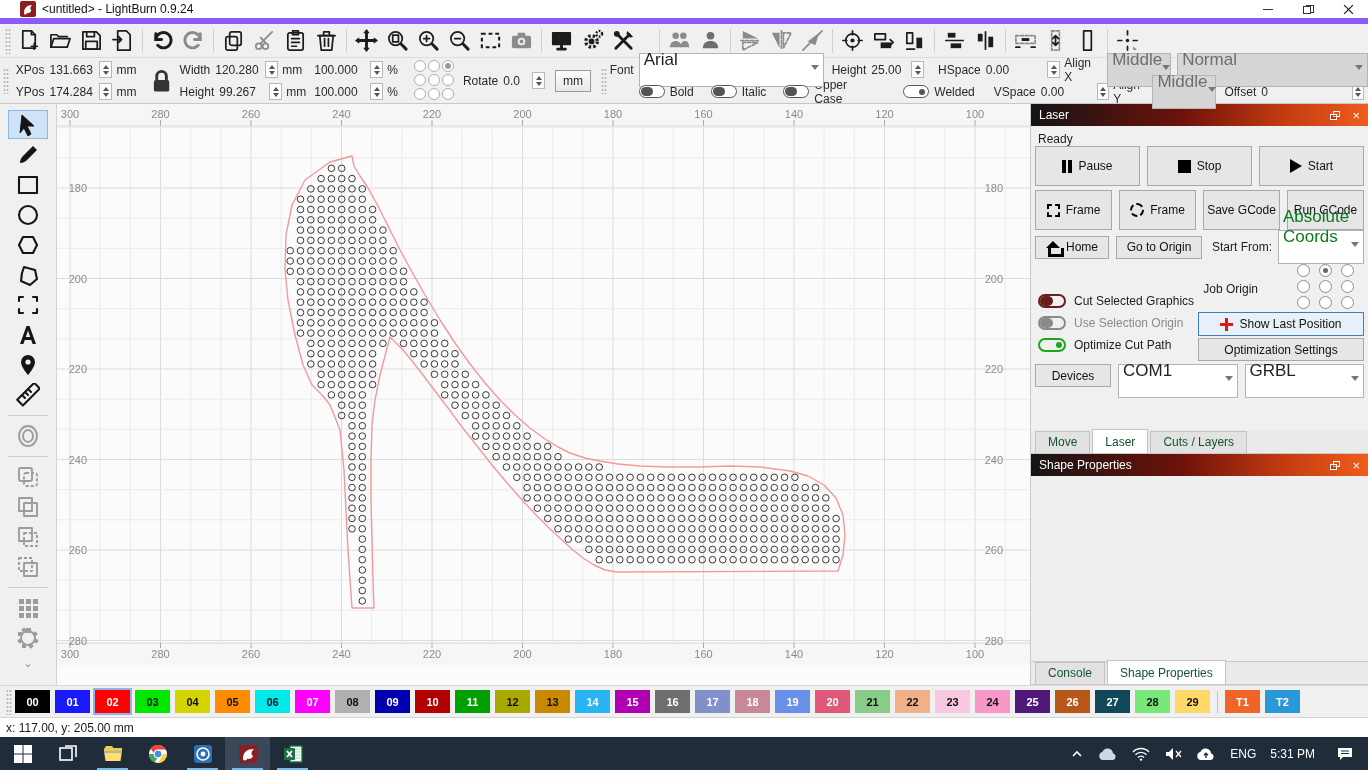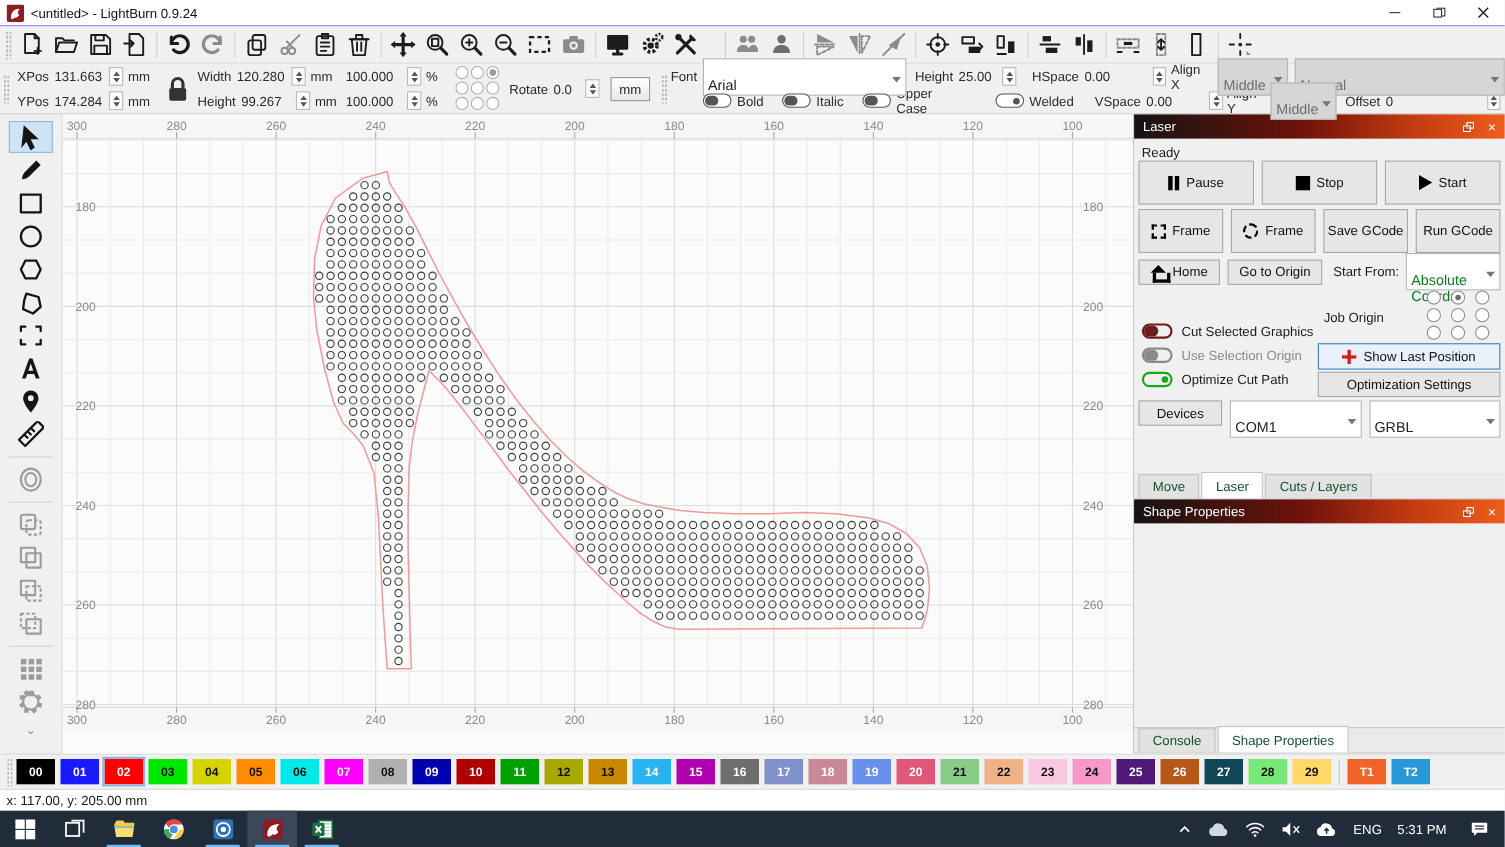--- a/index.html
+++ b/index.html
@@ -1,20 +1,20 @@
 <!DOCTYPE html>
 <html><head>
 <meta charset="utf-8">
 <style>
   * { margin:0; padding:0; box-sizing:border-box; }
   html,body { width:1368px; height:770px; overflow:hidden; font-family:"Liberation Sans",sans-serif; background:#f0f0f0; }
   .app { width:1368px; height:770px; display:flex; flex-direction:column; }
 
   
-  .titlebar { height:24px; background:#fff; display:flex; align-items:center; padding-left:6px; border-bottom:1px solid #8b5cf6; }
+  .titlebar { height:24px; background:#fff; display:flex; align-items:center; padding-left:20px; border-bottom:6px solid #8b5cf6; }
   .appicon { width:16px; height:16px; margin-right:6px; }
   .title { font-size:12px; color:#111; flex:1; }
   .wctl { display:flex; height:24px; }
   .wbtn { width:40px; height:24px; display:flex; align-items:center; justify-content:center; }
   .minbar { width:10px; height:1px; background:#333; }
   .maxbox2 { position:relative; width:11px; height:9px; }
   .maxbox2 .b1{ position:absolute; right:0; top:0; width:8px; height:8px; border:1px solid #333;}
   .maxbox2 .b2{ position:absolute; left:0; bottom:0; width:8px; height:8px; border:1px solid #333; background:#fff;}
 
   
@@ -42,21 +42,21 @@
   .fval { margin-right:4px; }
   .spin { width:13px; height:17px; border:1px solid #b8b8b8; background:#fdfdfd; display:flex; flex-direction:column; align-items:center; justify-content:center; gap:2px; margin-right:4px; }
   .spin i { width:0; height:0; border-left:3px solid transparent; border-right:3px solid transparent; }
   .spin .up { border-bottom:4px solid #555; }
   .spin .dn { border-top:4px solid #555; }
   .unit { margin-right:8px; color:#2a2a2a; }
   .anchor9 { display:grid; grid-template-columns:repeat(3,13px); grid-template-rows:repeat(3,13px); gap:1px; margin:0 8px; }
   .anchor9 span { width:12px; height:12px; border-radius:50%; border:1px solid #b0b0b0; background:#fff; position:relative; }
   .anchor9 span.sel::after { content:""; position:absolute; left:2px; top:2px; width:6px; height:6px; border-radius:50%; background:#9a9a9a; }
   .mmbtn { border:1px solid #9a9a9a; background:linear-gradient(#fdfdfd,#e8e8e8); padding:3px 7px; font-size:12px; margin:0 6px; }
-  .combo { height:20px; border:1px solid #b4b4b4; background:#fff; display:flex; align-items:flex-start; padding:16px 4px; position:relative; font-size:13px; color:#222; }
+  .combo { height:20px; border:1px solid #b4b4b4; background:#fff; display:flex; align-items:flex-end; padding:16px 4px; position:relative; font-size:17px; color:#222; }
   .combo .arr { margin-left:auto; width:0; height:0; border-left:4px solid transparent; border-right:4px solid transparent; border-top:5px solid #777; }
   .combo.dis { background:#d6d6d6; color:#6e6e6e; }
   .pill { width:26px; height:13px; border-radius:7px; border:1px solid #555; position:relative; background:#fff; margin-right:5px; flex:none; }
   .pill::before { content:""; position:absolute; left:1px; top:1px; width:12px; height:9px; border-radius:5px; background:#555; }
   .pill.on::before { left:auto; right:3px; top:3px; width:6px; height:6px; border-radius:50%; }
 
   
   .main { flex:1; display:flex; min-height:0; }
   .toolcol { width:57px; background:#f0f0f0; border-right:1px solid #d4d4d4; display:flex; flex-direction:column; align-items:center; padding-top:6px; }
   .ltool { width:40px; height:29px; display:flex; align-items:center; justify-content:center; margin-bottom:1px; }

